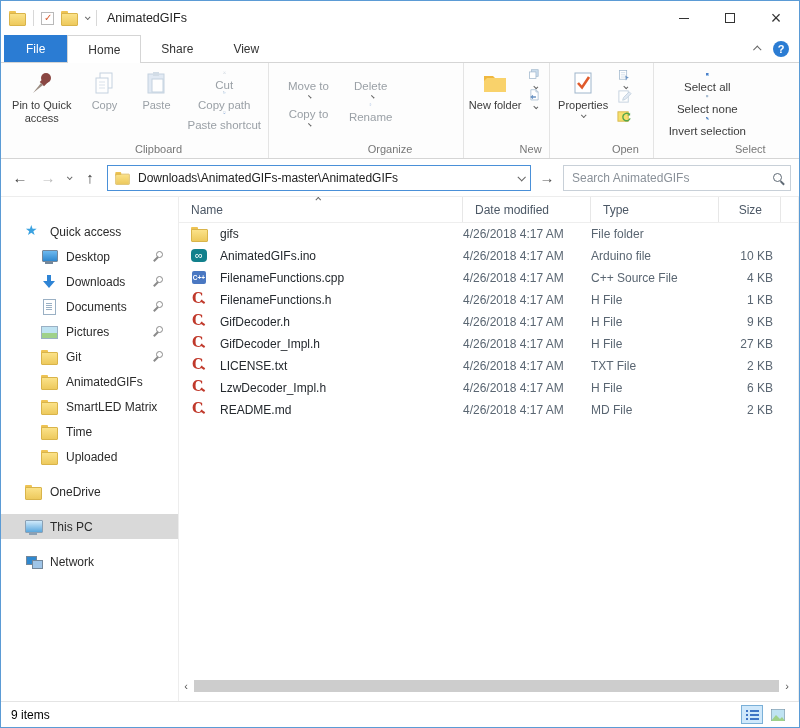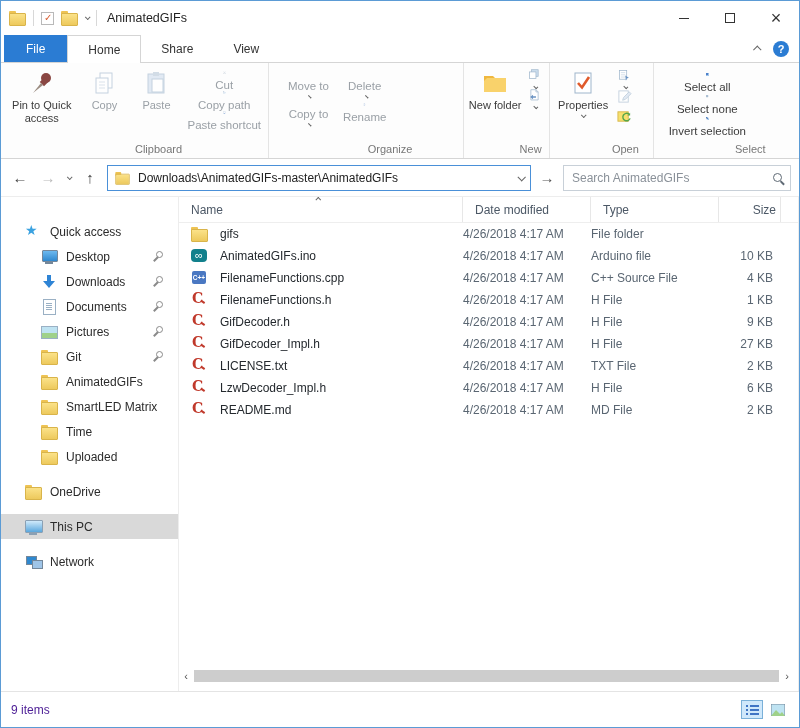--- a/index.html
+++ b/index.html
@@ -92,33 +92,33 @@
 .ic-h::before { content:"C"; position:absolute; left:1px; top:-2px; font-family:"DejaVu Serif",serif; font-weight:bold; font-size:14px; color:#c0392b; }
 .ic-h::after { content:""; position:absolute; left:10px; top:9px; width:4px; height:2px; background:#c0392b; transform:rotate(35deg); }
 
 
 .listpane { flex:1; position:relative; display:flex; flex-direction:column; border-right:1px solid #ededed; }
 .lheader { display:flex; height:26px; align-items:center; font-size:12px; color:#4c5866; border-bottom:1px solid #eee; flex:0 0 auto; position:relative; }
 .hcell { height:100%; display:flex; align-items:center; border-right:1px solid #e7e7e7; padding-left:12px; cursor:default; position:relative; }
 .c-name { width:284px; }
 .c-date { width:128px; }
 .c-type { width:128px; }
-.c-size { width:62px; justify-content:flex-end; padding-right:4px; }
+.c-size { width:62px; justify-content:flex-end; padding-right:18px; }
 .sortmark { position:absolute; top:0; left:138px; }
 .frow { display:flex; height:22px; align-items:center; font-size:12px; cursor:default; }
 .cell { display:flex; align-items:center; height:100%; }
 .cell.c-name { padding-left:12px; gap:12px; color:#24292e; }
 .cell.c-date,.cell.c-type { color:#5a6672; }
 .cell.c-size { color:#5a6672; justify-content:flex-end; padding-right:8px; }
 .hscroll { position:absolute; left:2px; right:6px; bottom:8px; height:14px; display:flex; align-items:center; gap:3px; }
 .hs-arrow { font-size:11px; color:#555; width:10px; text-align:center; line-height:14px; }
 .hs-thumb { flex:1; height:12px; background:#cdcdcd; }
 
 
-.statusbar { height:36px; border-top:1px solid #e4e4e4; display:flex; align-items:center; padding:0 10px; font-size:12px; color:#4c1d95; flex:0 0 auto; }
+.statusbar { height:26px; border-top:1px solid #e4e4e4; display:flex; align-items:center; padding:0 10px; font-size:12px; color:#000000; flex:0 0 auto; }
 .view-btns { margin-left:auto; display:flex; gap:4px; }
 .vbtn { width:22px; height:19px; display:flex; align-items:center; justify-content:center; border:1px solid transparent; }
 .vbtn.sel { background:#cfe8fb; border-color:#7ab0d8; }
 
 
 .mini-prop { width:13px; height:13px; background:#fff; border:1px solid #b9b9b9; position:relative; }
 .mini-prop::before { content:"\2713"; position:absolute; left:2px; top:-1px; color:#d85c31; font-size:10px; font-weight:bold; }
 button { background:none; border:none; font:inherit; color:inherit; padding:0; text-align:inherit;flex-direction:column; }
 </style>
 </head>
@@ -213,21 +213,21 @@
                 <path d="M3 13l4-4v2.5h4v3H7V17z" fill="#3f74c4"></path>
               </svg>
             <span>Paste shortcut</span>
           </button>
         </div>
       </div>
       <div class="rlabel">Clipboard</div>
     </div>
 
     <div class="rgroup" style="width:196px">
-      <div class="rbody" style="gap:4px; padding-left:14px;">
+      <div class="rbody" style="gap:10px; padding-left:14px;">
         <div class="rsmallcol" style="gap:8px; padding-top:8px;">
           <button class="rsmall dis">
             <svg width="15" height="15" viewBox="0 0 16 16">
                 <rect x="1" y="3" width="8" height="10" fill="#e8eef5" stroke="#9fb6cc"></rect>
                 <path d="M6 8h7m-2.5-2.5L13 8l-2.5 2.5" stroke="#6b94c4" fill="none" stroke-width="1.4"></path>
               </svg>
             <span>Move to</span>
             <span class="chev chev-sm caret-after"></span>
           </button>
           <button class="rsmall dis">

